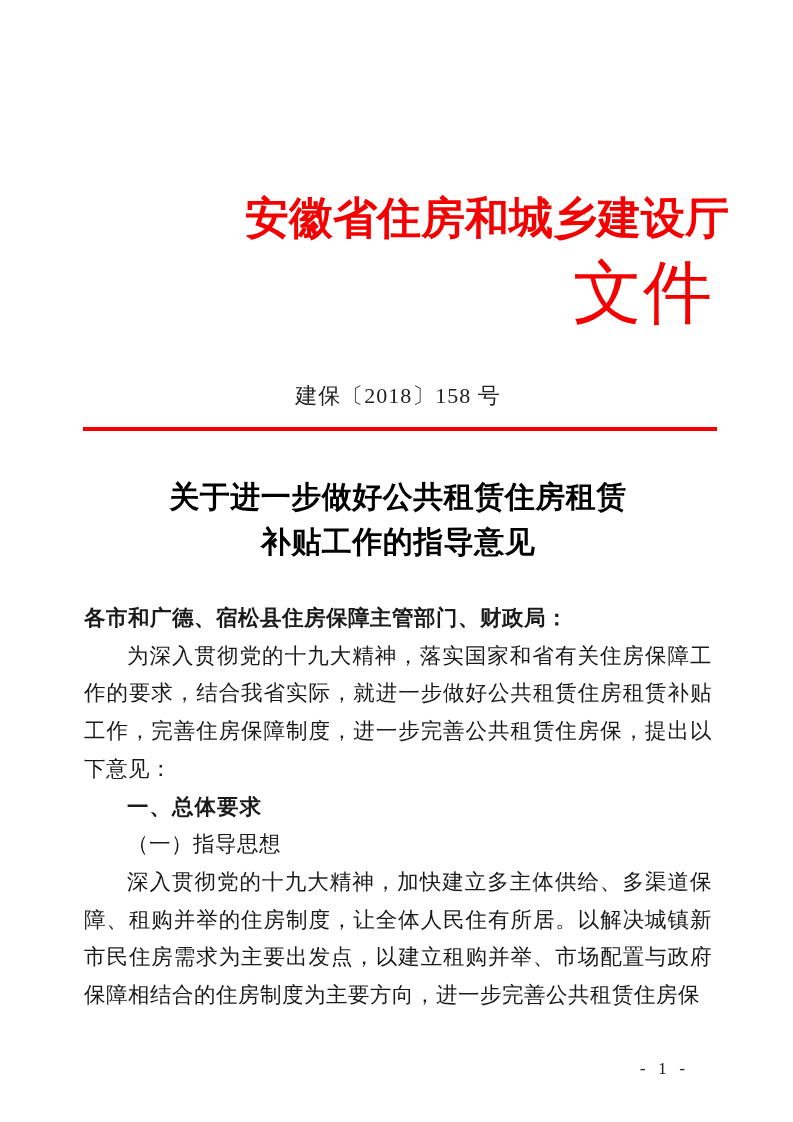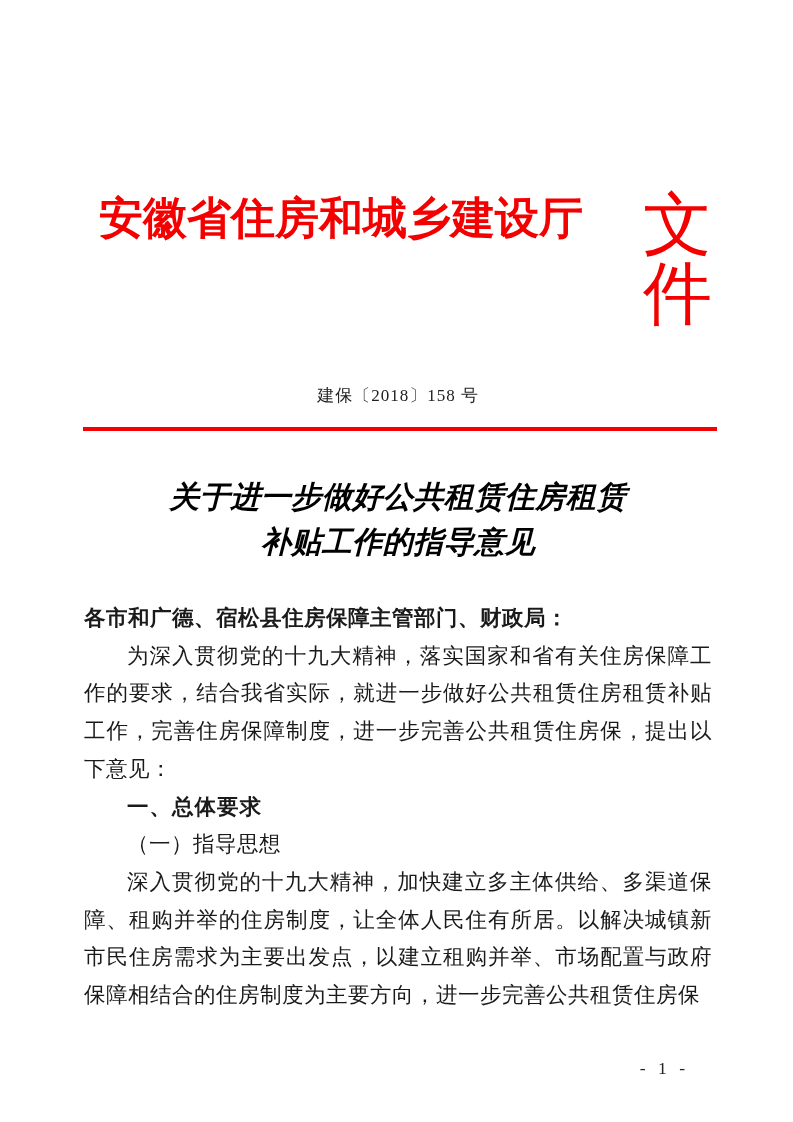--- a/index.html
+++ b/index.html
@@ -17,22 +17,22 @@
     font-family: "Liberation Serif", "DejaVu Serif", serif;
     color: #1a1a1a;
   }
   
   .letterhead {
     position: absolute;
     top: 191px;
     left: 99px;
     width: 614px;
     display: flex;
-    flex-direction: row;
-    align-items: flex-start;
+    flex-direction: column;
+    align-items: flex-end;
     gap: 12px;
   }
   .agency-names {
     width: 468px;
     flex: 0 0 auto;
   }
   .agency-line {
     color: #f40000;
     font-weight: bold;
     font-size: 44px;
@@ -52,21 +52,21 @@
     letter-spacing: 1px;
     font-family: "Liberation Serif", "DejaVu Serif", serif;
   }
   
   .doc-number {
     position: absolute;
     top: 383px;
     left: 84px;
     width: 628px;
     text-align: center;
-    font-size: 17px;
+    font-size: 22px;
     line-height: 26px;
     color: #222222;
     letter-spacing: 1px;
   }
   .red-line {
     position: absolute;
     top: 427px;
     left: 83px;
     width: 634px;
     height: 4px;
@@ -77,21 +77,20 @@
     position: absolute;
     top: 474px;
     left: 84px;
     width: 628px;
     text-align: center;
     font-size: 30px;
     line-height: 45px;
     font-weight: bold;
     color: #000000;
     letter-spacing: 0.5px;
-    font-style: italic;
   }
   
   .doc-body {
     position: absolute;
     top: 600px;
     left: 84px;
     width: 628px;
     font-size: 21.5px;
     line-height: 37.7px;
     letter-spacing: 0.5px;

